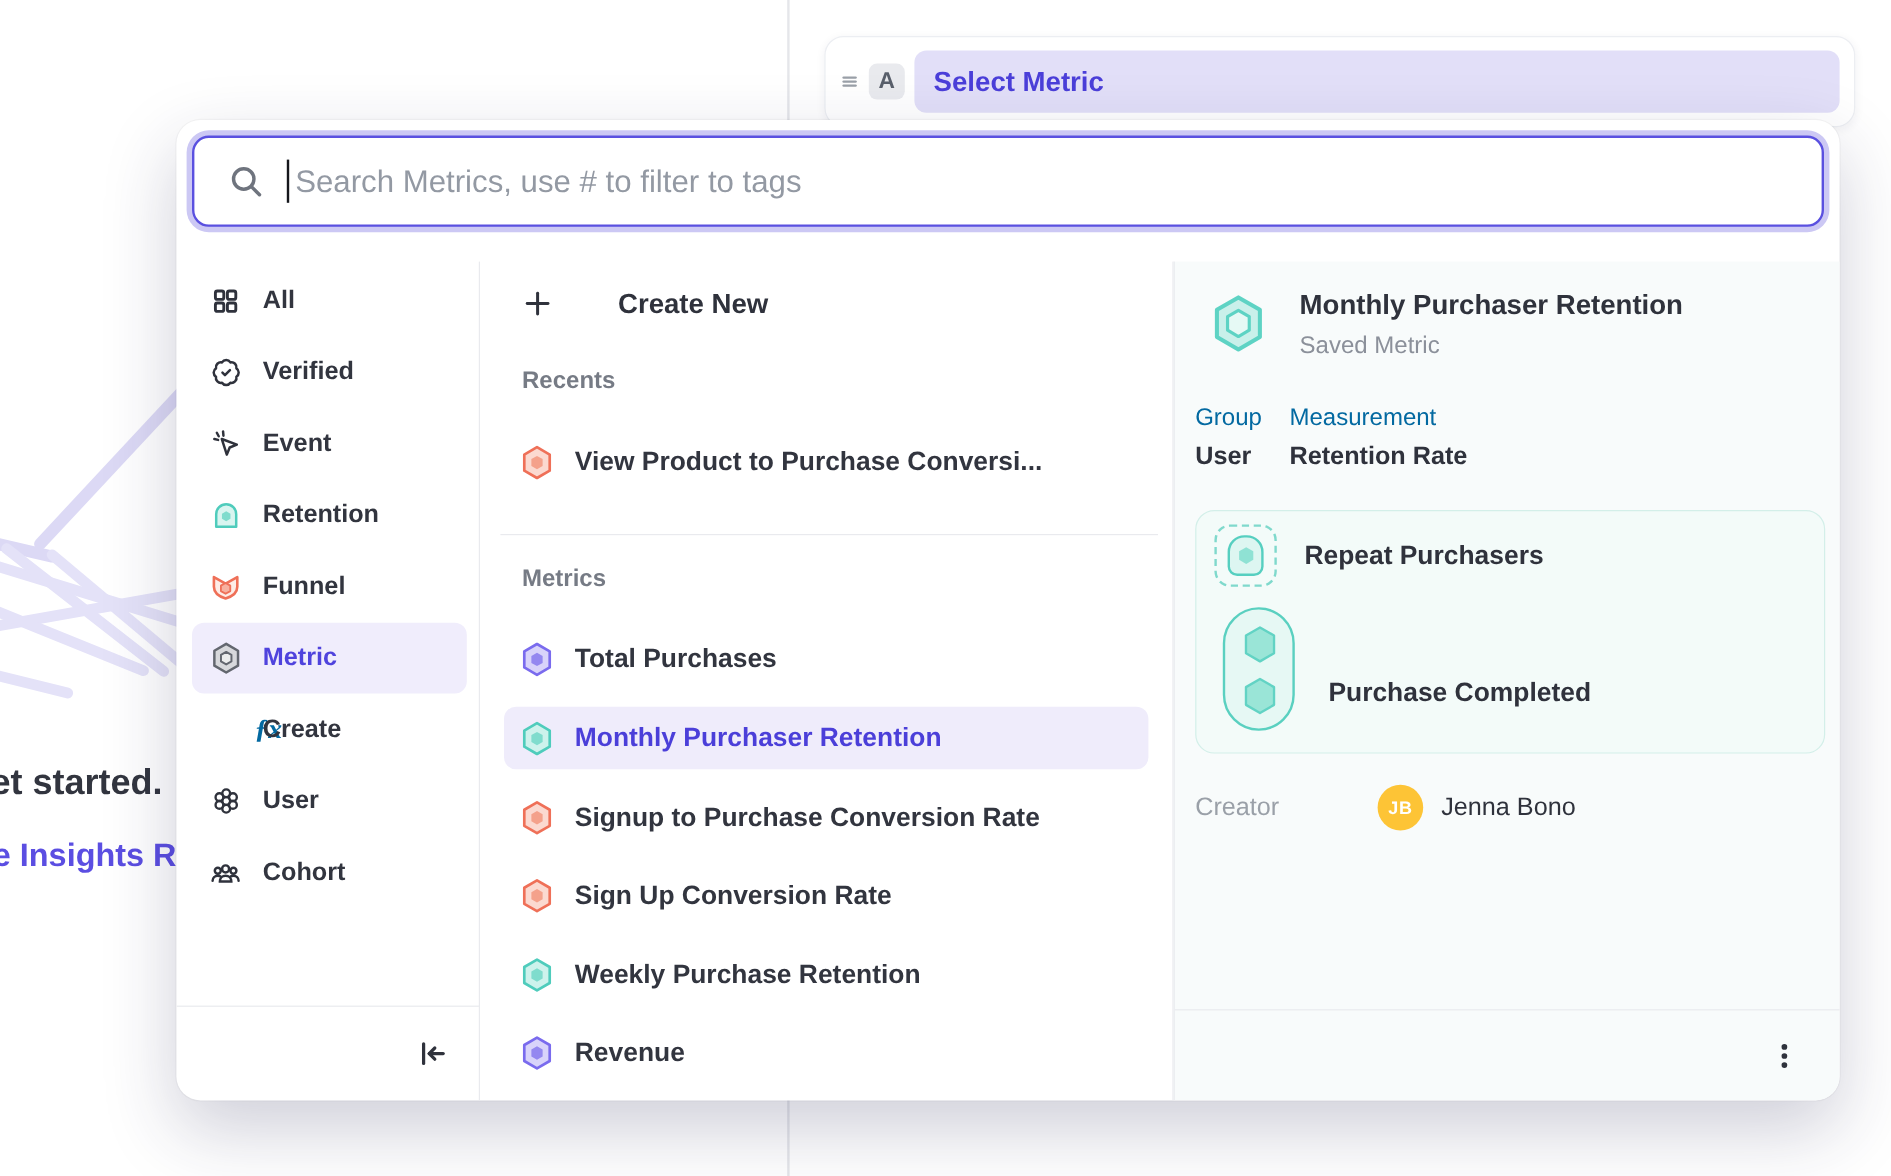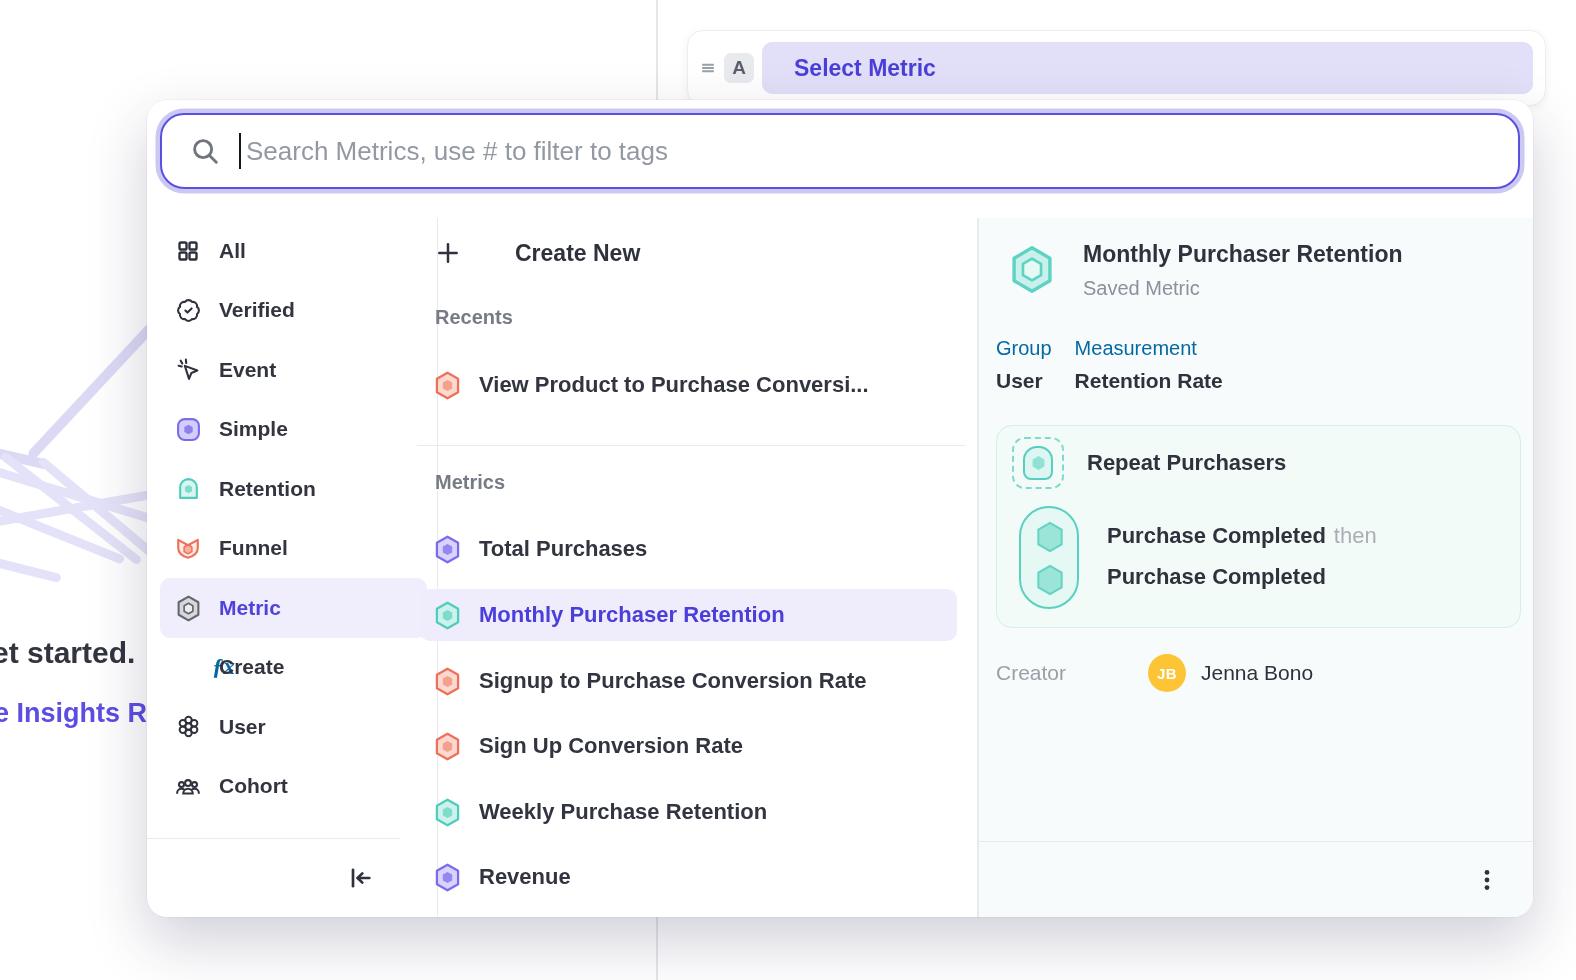--- a/index.html
+++ b/index.html
@@ -14,39 +14,39 @@
   .bg-link { position:absolute; left:-6px; top:698px; font-size:27px; font-weight:600; color:#5b4ee2; white-space:nowrap; }
 
   
   .metric-bar { position:absolute; left:687px; top:30px; width:859px; height:76px; background:#fff;
     border:1px solid #eceef2; border-radius:16px; box-shadow:0 2px 8px rgba(30,30,60,.06);
     display:flex; align-items:center; padding:0 12px 0 8px; }
   .drag-handle { width:20px; height:20px; margin:0 6px 0 2px; color:#9aa0a8; flex:0 0 auto; }
   .ab-badge { width:30px; height:30px; background:#e9eaee; border-radius:7px; color:#595f6b;
     font-size:19px; font-weight:700; display:grid; place-items:center; margin-right:8px; flex:0 0 auto; }
   .metric-pill { flex:1; height:52px; background:#e2dff8; border-radius:10px; display:flex; align-items:center;
-    padding-left:32px; color:#4b3fd9; font-size:23px; font-weight:700; }
+    padding-left:16px; color:#4b3fd9; font-size:23px; font-weight:700; }
 
   
   .modal { position:absolute; left:147px; top:100px; width:1386px; height:817px; background:#fff;
     border-radius:20px; box-shadow:0 24px 60px rgba(35,35,80,.22), 0 0 0 1px rgba(0,0,0,.03); overflow:hidden; z-index:10; }
 
   .search-wrap { position:absolute; left:13px; top:13px; width:1360px; height:76px; background:#fff;
-    border:2px solid #5a50e0; border-radius:24px; box-shadow:0 0 0 4.5px #ccc8f4;
+    border:2px solid #5a50e0; border-radius:14px; box-shadow:0 0 0 4.5px #ccc8f4;
     display:flex; align-items:center; }
   .search-wrap .s-icon { width:30px; height:30px; color:#6f747e; margin-left:28px; flex:0 0 auto; }
   .caret { width:2px; height:36px; background:#15171c; margin-left:19px; flex:0 0 auto; }
   .search-input { flex:1; border:none; outline:none; font-size:26px; color:#32353f; padding-left:5px;
     font-family:"Liberation Sans", sans-serif; background:transparent; }
   .search-input::placeholder { color:#9399a3; opacity:1; }
 
   .content { position:absolute; left:0; top:118px; width:1386px; height:699px; }
 
   
-  .sidebar { position:absolute; left:0; top:0; width:291px; height:699px; border-right:1px solid #e9eaee; }
+  .sidebar { position:absolute; left:0; top:0; width:253px; height:699px; border-right:1px solid #e9eaee; }
   .side-item { height:59.5px; margin:0 10px 0 13px; border-radius:10px; display:flex; align-items:center;
     padding-left:15px; cursor:pointer; }
   .side-item .ic { width:26px; height:26px; margin-right:18px; flex:0 0 auto; display:grid; place-items:center; color:#2f323c; }
   .side-item .lbl { font-size:21px; font-weight:600; color:#32353f; }
   .side-item.selected { background:#f0edfc; }
   .side-item.selected .lbl { color:#4f43dd; }
   .fx-glyph { font-family:"Liberation Serif", serif; font-style:italic; font-weight:700; font-size:23px; color:#0369a1;margin-left:37px; }
   .side-footer { position:absolute; left:0; bottom:0; width:253px; height:79px; border-top:1px solid #e9eaee;
     display:flex; align-items:center; justify-content:flex-end; padding-right:26px; }
   .collapse-btn { width:28px; height:28px; color:#2f323c; cursor:pointer; }
@@ -186,29 +186,20 @@
           <svg viewBox="0 0 24 24" fill="none" stroke="currentColor" stroke-width="2" stroke-linecap="round" stroke-linejoin="round" width="25" height="25">
             <path d="M8.5 8.5 L20.5 13 L14.8 15.3 L12.5 21 Z"></path>
             <line x1="4.5" y1="3.5" x2="6" y2="6.3"></line>
               <line x1="2.5" y1="8.5" x2="5.5" y2="9.2"></line>
               <line x1="9.5" y1="2.5" x2="9.8" y2="5.8"></line>
           </svg>
           </span>
         <span class="lbl">Event</span>
       </div>
 
-      <div class="side-item">
-        <span class="ic">
-          <svg viewBox="0 0 24 24" width="25" height="25">
-            <rect x="2" y="2" width="20" height="20" rx="6.5" fill="#d3cdf9" stroke="#7a6bee" stroke-width="2"></rect>
-            <path d="M12 7.4l4 2.3v4.6l-4 2.3-4-2.3V9.7z" fill="#8d80f0"></path>
-          </svg>
-          </span>
-        <span class="lbl">Simple</span>
-      </div>
 
       <div class="side-item">
         <span class="ic">
           <svg viewBox="0 0 24 24" width="25" height="25" fill="none">
             <path d="M4 21 V11 A8 8 0 0 1 20 11 V21 Z" stroke="#4fccbc" stroke-width="2" fill="#d9f5f0" stroke-linejoin="round"></path>
             <path d="M12 8.6l3.4 2v4l-3.4 2-3.4-2v-4z" fill="#7fdccd"></path>
           </svg>
           </span>
         <span class="lbl">Retention</span>
       </div>
@@ -409,23 +400,20 @@
               <path class="outer" d="M12 1.5 L21.5 7 V19 L12 24.5 L2.5 19 V7 Z"></path>
             </svg>
             </span>
           <span class="cap-hex" style="top:56px;">
             <svg class="hex" viewBox="0 0 24 26" stroke-linejoin="round">
               <path class="outer" d="M12 1.5 L21.5 7 V19 L12 24.5 L2.5 19 V7 Z"></path>
             </svg>
             </span>
         </div>
 
-        <div class="step-line" style="top:97px;">
-          <span>Purchase Completed</span><span class="then">then</span>
-        </div>
         <div class="step-line" style="top:138px;">
           <span>Purchase Completed</span>
         </div>
       </div>
 
       <div class="creator-row">
         <span class="c-label">Creator</span>
         <span class="avatar">JB</span>
         <span class="c-name">Jenna Bono</span>
       </div>

